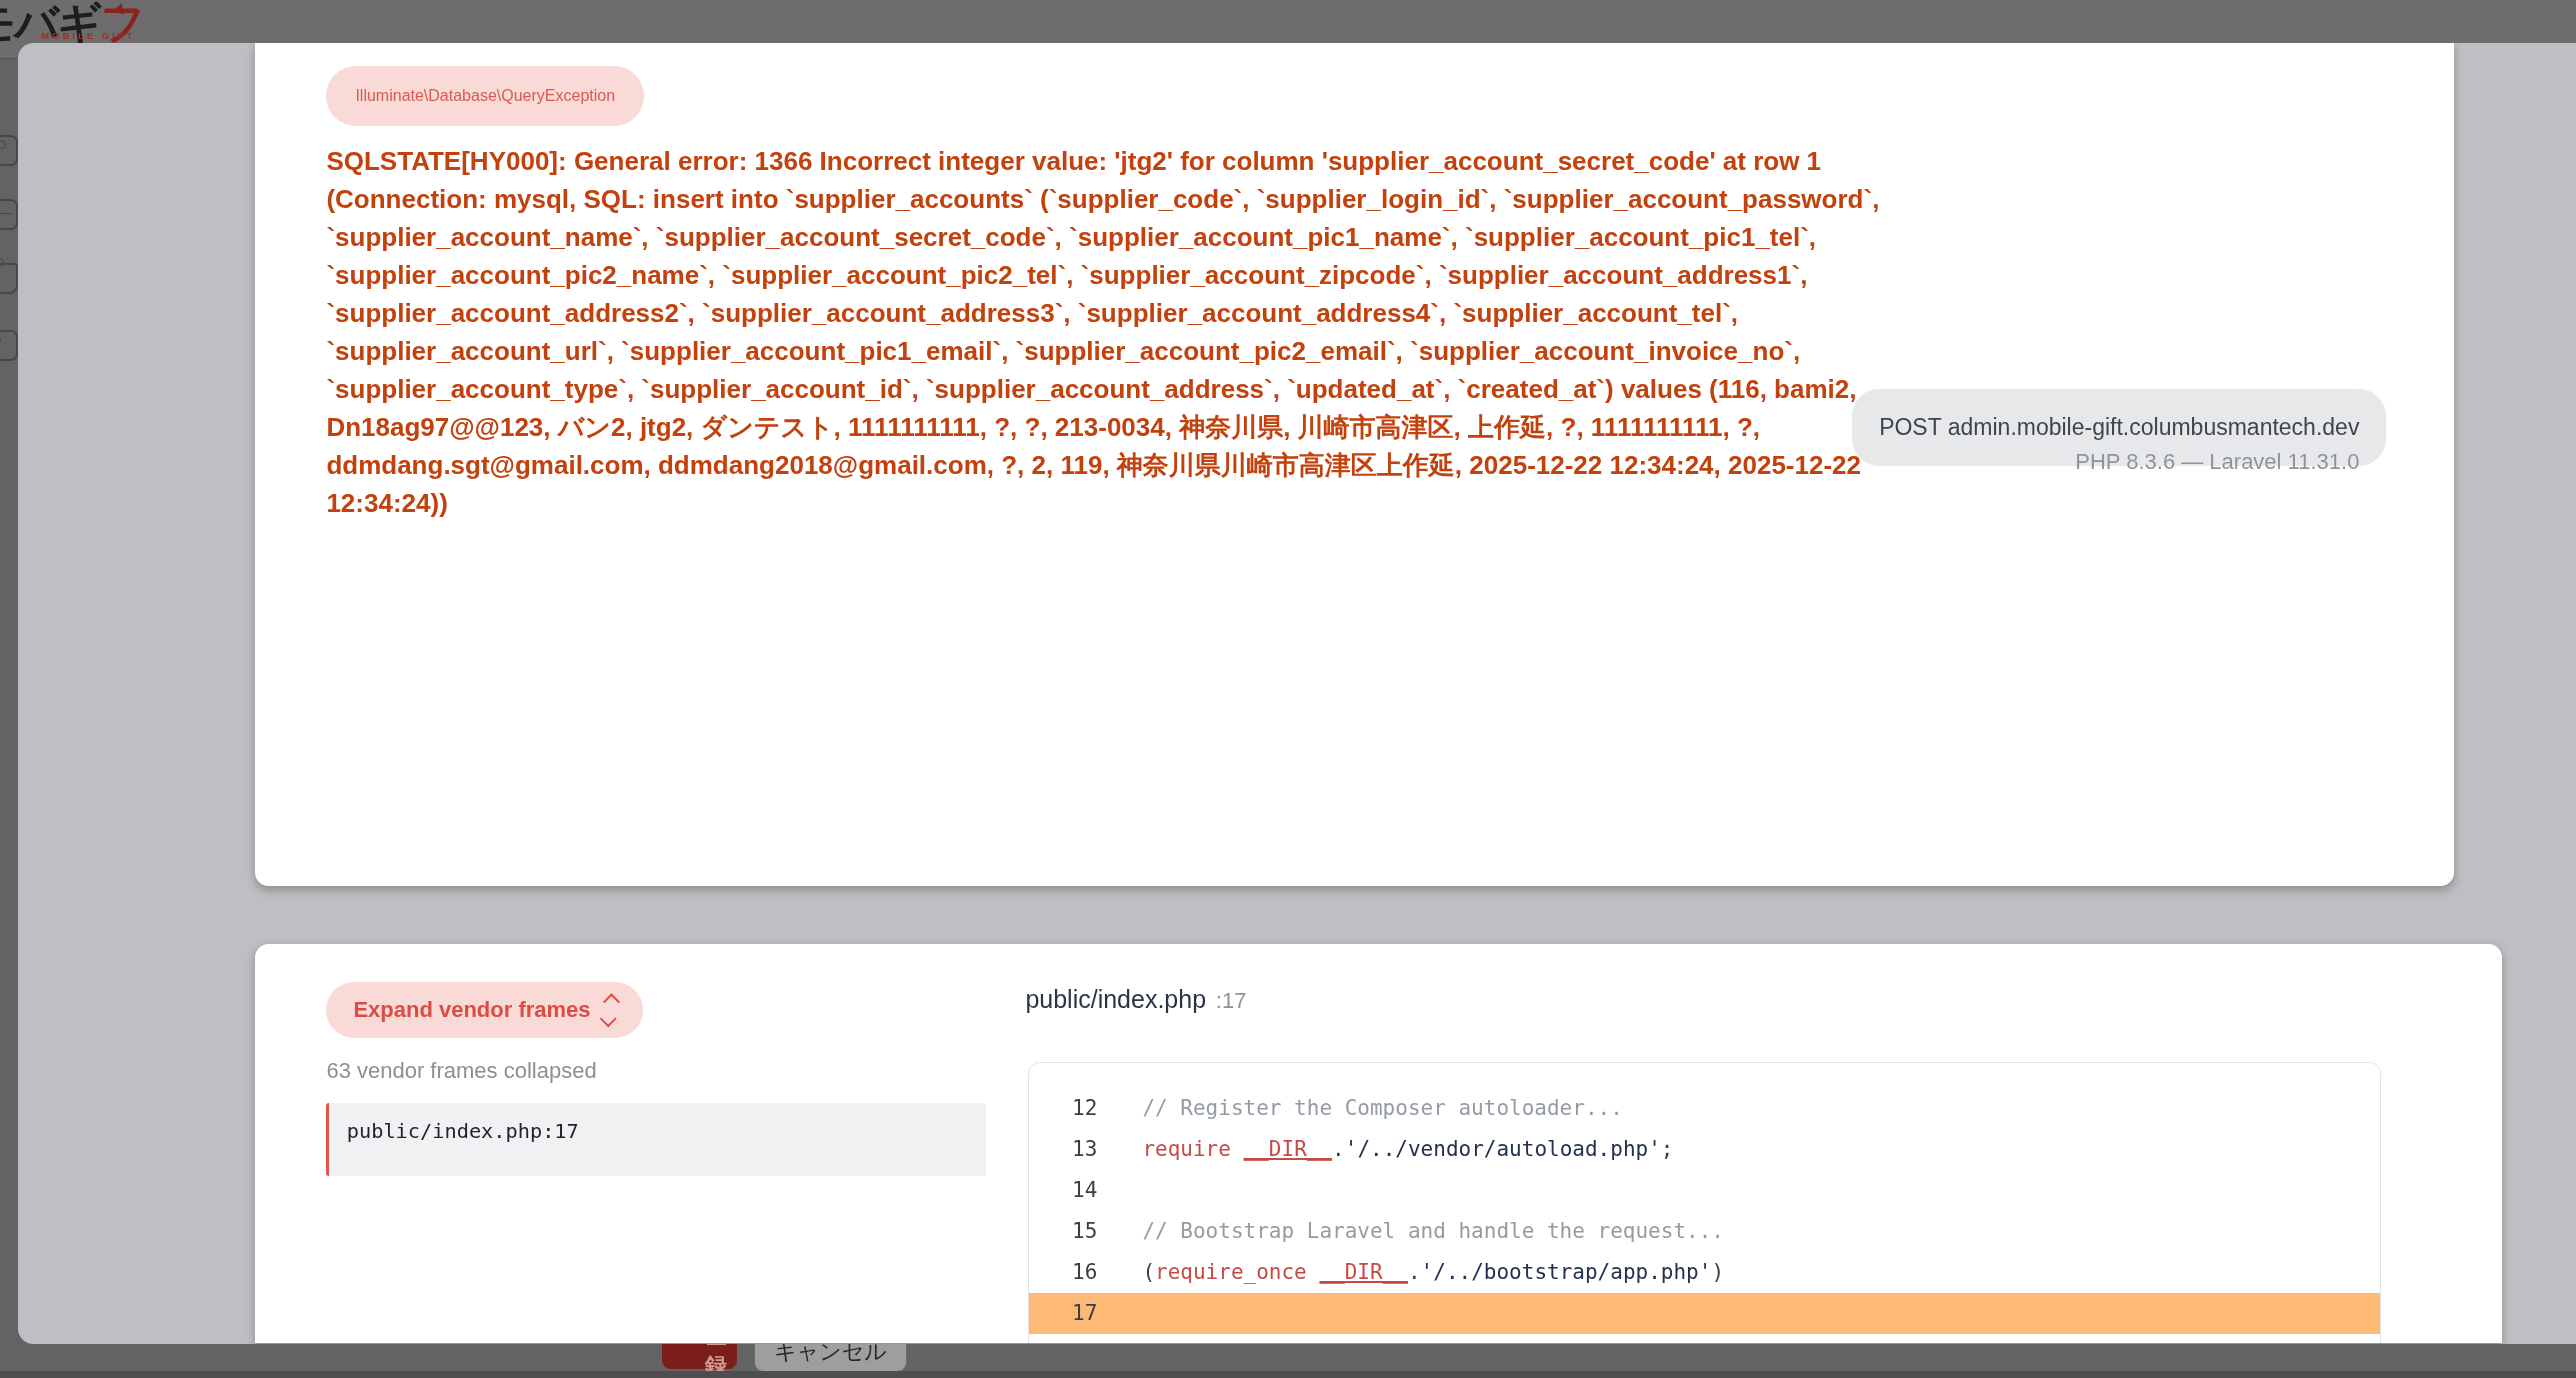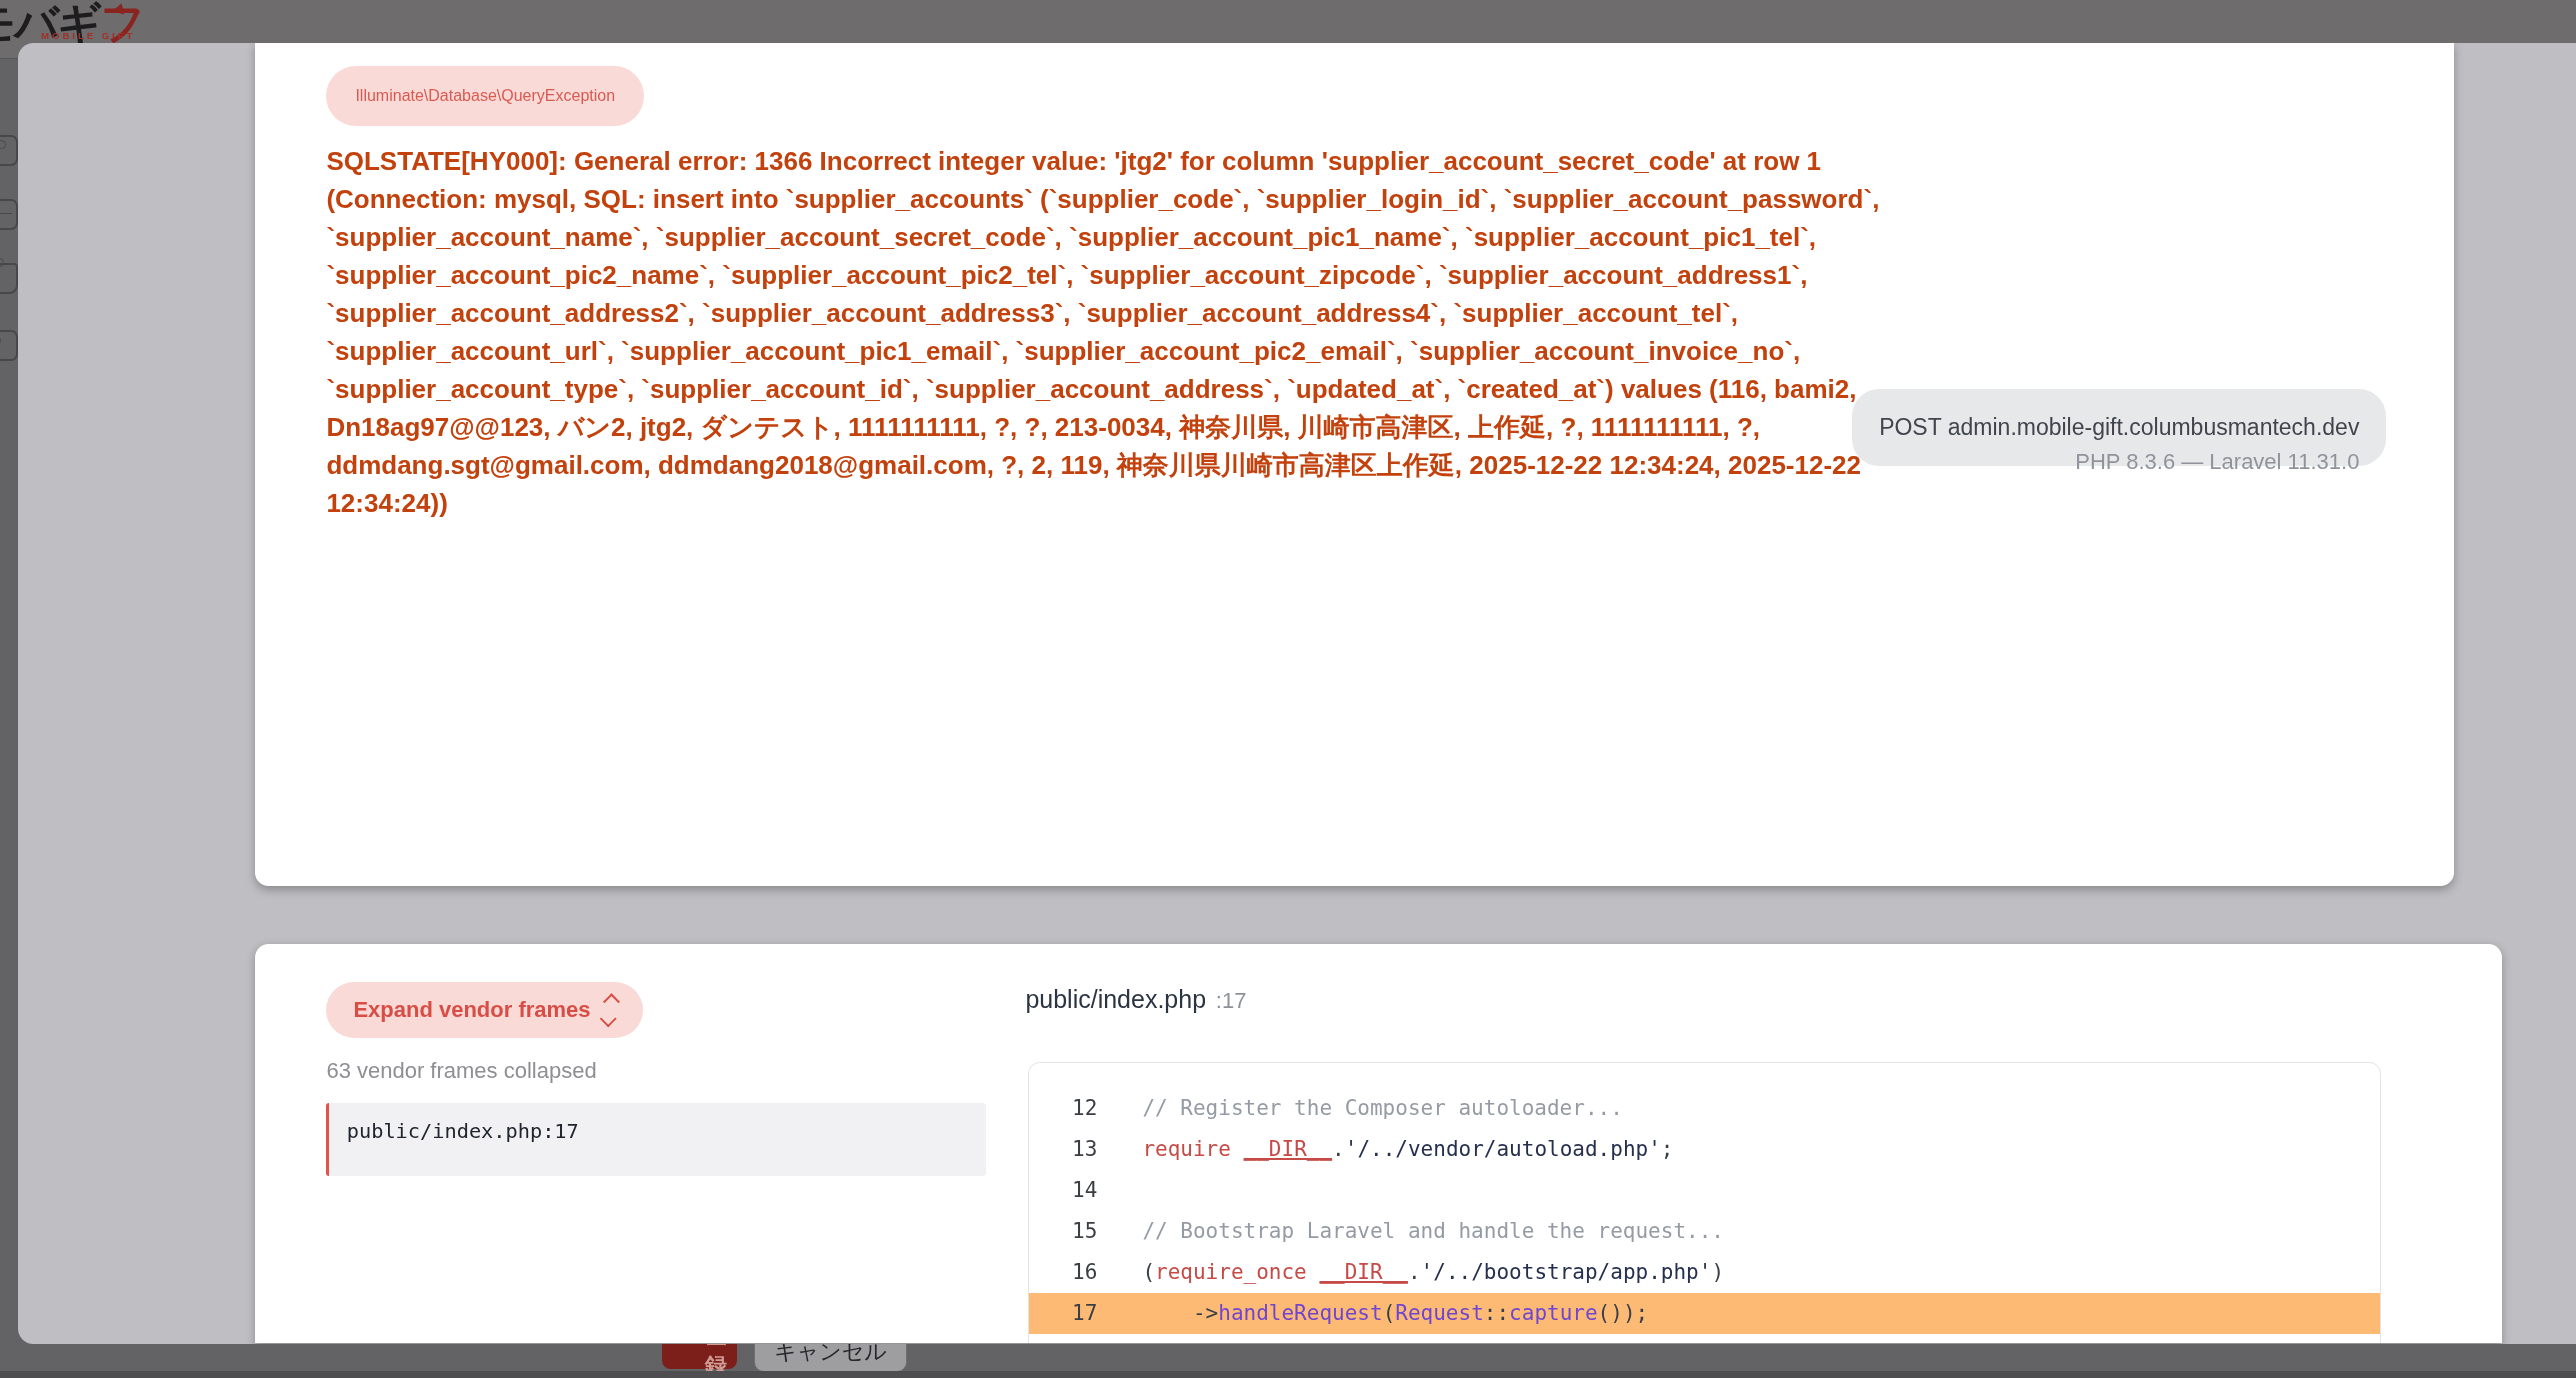--- a/index.html
+++ b/index.html
@@ -115,18 +115,18 @@
 
     <div class="file-header">
       <span>public/index.php</span><span class="file-line">:17</span>
     </div>
     <div class="code-panel">
         <div class="code-row"><span class="ln">12</span><span class="code-text"><span class="tk-comment">// Register the Composer autoloader...</span></span></div>
         <div class="code-row"><span class="ln">13</span><span class="code-text"><span class="tk-keyword">require</span><span class="tk-plain"> </span><span class="tk-keyword-underline">__DIR__</span><span class="tk-plain">.</span><span class="tk-string">'/../vendor/autoload.php'</span><span class="tk-plain">;</span></span></div>
         <div class="code-row"><span class="ln">14</span><span class="code-text"></span></div>
         <div class="code-row"><span class="ln">15</span><span class="code-text"><span class="tk-comment">// Bootstrap Laravel and handle the request...</span></span></div>
         <div class="code-row"><span class="ln">16</span><span class="code-text"><span class="tk-plain">(</span><span class="tk-keyword">require_once</span><span class="tk-plain"> </span><span class="tk-keyword-underline">__DIR__</span><span class="tk-plain">.</span><span class="tk-string">'/../bootstrap/app.php'</span><span class="tk-plain">)</span></span></div>
-        <div class="code-row hl"><span class="ln">17</span><span class="code-text"><span class="tk-plain">    -&gt;</span><span class="tk-method">handleRequest</span><span class="tk-plain">(</span><span class="tk-method">Request</span><span class="tk-plain">::</span><span class="tk-method">capture</span><span class="tk-plain">());</span></span></div>
+        <div class="code-row hl"><span class="ln">17</span></div>
       </div>
   </div>
 
 </div>
 
 
 </body></html>

